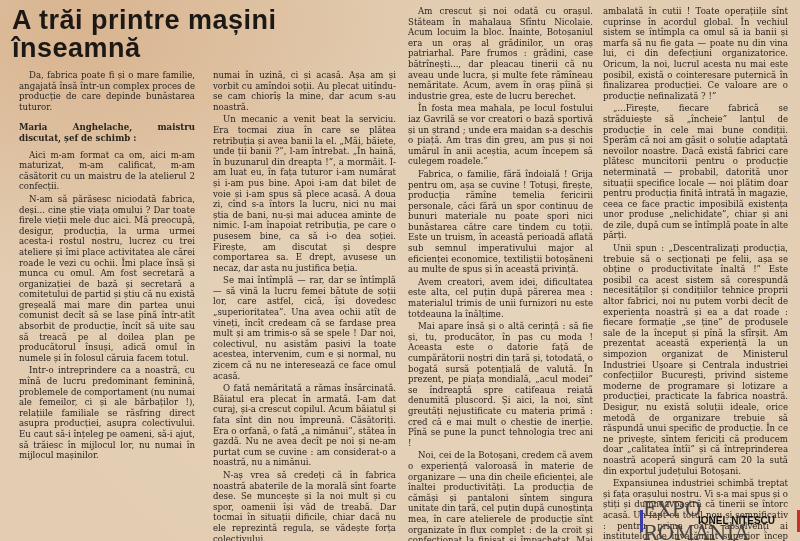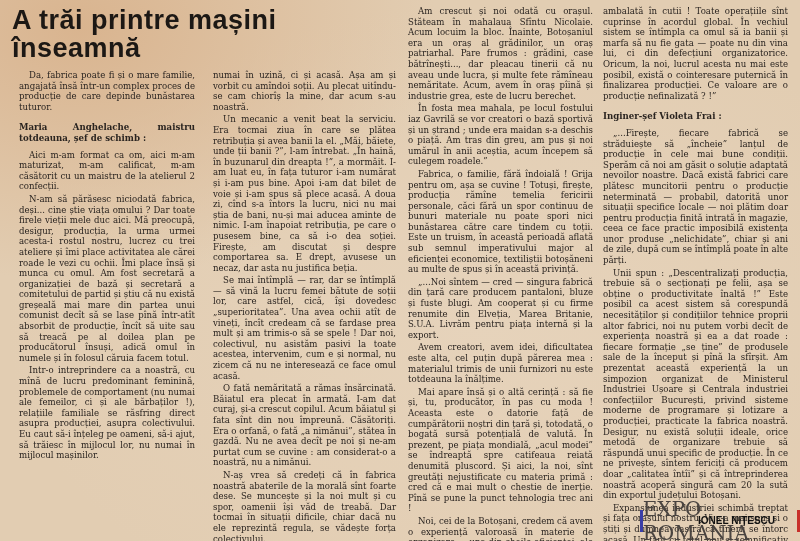--- a/index.html
+++ b/index.html
@@ -39,44 +39,42 @@
 </style>
 </head>
 <body>
 
 <h1 class="headline">
   <span>A trăi printre mașini înseamnă</span><br>
 </h1>
 
 <div class="col" id="col1">
     <p>Da, fabrica poate fi și o mare familie, angajată însă într-un complex proces de producție de care depinde bunăstarea tuturor.</p>
-    <p class="byline">Maria Anghelache, maistru totdeauna, șef de schimb :</p>
+    <p class="byline">Maria Anghelache, maistru discutat, șef de schimb :</p>
     <p>Aici m-am format ca om, aici m-am maturizat, m-am calificat, m-am căsătorit cu un maistru de la atelierul 2 confecții.</p>
     <p>N-am să părăsesc niciodată fabrica, deși... cine știe viața omului ? Dar toate firele vieții mele duc aici. Mă preocupă, desigur, producția, la urma urmei acesta-i rostul nostru, lucrez cu trei ateliere și îmi place activitatea ale cărei roade le vezi cu ochii. Îmi place însă și munca cu omul. Am fost secretară a organizației de bază și secretară a comitetului de partid și știu că nu există greșeală mai mare din partea unui comunist decît să se lase pînă într-atît absorbit de producție, încît să uite sau să treacă pe al doilea plan pe producătorul însuși, adică omul în numele și în folosul căruia facem totul.</p>
     <p>Intr-o intreprindere ca a noastră, cu mînă de lucru predominant feminină, problemele de comportament (nu numai ale femeilor, ci și ale bărbaților !), relațiile familiale se răsfring direct asupra producției, asupra colectivului. Eu caut să-i înțeleg pe oameni, să-i ajut, să trăiesc în mijlocul lor, nu numai în mijlocul mașinilor.</p>
   </div>
 <div class="col" id="col2">
     <p style="text-indent: 0px;">numai în uzină, ci și acasă. Așa am și vorbit cu amîndoi soții. Au plecat uitîndu-se cam chiorîș la mine, dar acum s-au noastră.</p>
     <p>Un mecanic a venit beat la serviciu. Era tocmai ziua în care se plătea retribuția și avea banii la el. „Măi, băiete, unde ții banii ?”, l-am întrebat. „În haină, în buzunarul din dreapta !”, a mormăit. I-am luat eu, în fața tuturor i-am numărat și i-am pus bine. Apoi i-am dat bilet de voie și i-am spus să plece acasă. A doua zi, cînd s-a întors la lucru, nici nu mai știa de bani, nu-și mai aducea aminte de nimic. I-am înapoiat retribuția, pe care o pusesem bine, ca să i-o dea soției. Firește, am discutat și despre comportarea sa. E drept, avusese un necaz, dar asta nu justifica beția.</p>
     <p>Se mai întîmplă — rar, dar se întîmplă — să vină la lucru femei bătute de soții lor, care astfel, cică, își dovedesc „superioritatea”. Una avea ochii atît de vineți, încît credeam că se fardase prea mult și am trimis-o să se spele ! Dar noi, colectivul, nu asistăm pasivi la toate acestea, intervenim, cum e și normal, nu zicem că nu ne interesează ce face omul acasă.</p>
     <p>O fată nemăritată a rămas însărcinată. Băiatul era plecat în armată. I-am dat curaj, și-a crescut copilul. Acum băiatul și fata sînt din nou împreună. Căsătoriți. Era o orfană, o fată „a nimănui”, stătea în gazdă. Nu ne avea decît pe noi și ne-am purtat cum se cuvine : am considerat-o a noastră, nu a nimănui.</p>
     <p>N-aș vrea să credeți că în fabrica noastră abaterile de la morală sînt foarte dese. Se muncește și la noi mult și cu spor, oamenii își văd de treabă. Dar tocmai în situații dificile, chiar dacă nu ele reprezintă regula, se vădește forța colectivului.</p>
   </div>
 <div class="col" id="col3">
     <p>Am crescut și noi odată cu orașul. Stăteam în mahalaua Sfîntu Nicolaie. Acum locuim la bloc. Înainte, Botoșaniul era un oraș al grădinilor, un oraș patriarhal. Pare frumos : grădini, case bătrînești..., dar pleacau tinerii că nu aveau unde lucra, și multe fete rămîneau nemăritate. Acum, avem în oraș pîină și industrie grea, este de lucru berechet.</p>
     <p>În fosta mea mahala, pe locul fostului iaz Gavrilă se vor creatori o bază sportivă și un ștrand ; unde era maidan s-a deschis o piață. Am tras din greu, am pus și noi umărul în anii aceștia, acum începem să culegem roadele.”</p>
     <p>Fabrica, o familie, fără îndoială ! Grija pentru om, așa se cuvine ! Totuși, firește, producția rămîne temelia fericirii personale, căci fără un spor continuu de bunuri materiale nu poate spori nici bunăstarea către care tindem cu toții. Este un truism, în această perioadă aflată sub semnul imperativului major al eficienței economice, textiliștii botoșăneni au multe de spus și în această privință.</p>
-    <p>„...Noi sîntem — cred — singura fabrică din țară care producem pantaloni, bluze și fuste blugi. Am cooperat și cu firme renumite din Elveția, Marea Britanie, S.U.A. Livrăm pentru piața internă și la export.</p>
     <p>Avem creatori, avem idei, dificultatea este alta, cel puțin după părerea mea : materialul trimis de unii furnizori nu este totdeauna la înălțime.</p>
     <p>Mai apare însă și o altă cerință : să fie și, tu, producător, în pas cu moda ! Aceasta este o datorie față de cumpărătorii noștri din țară și, totodată, o bogată sursă potențială de valută. În prezent, pe piața mondială, „acul modei” se îndreaptă spre catifeaua reiată denumită pluscord. Și aici, la noi, sînt greutăți nejustificate cu materia primă : cred că e mai mult o chestie de inerție. Pînă se pune la punct tehnologia trec ani !</p>
     <p>Noi, cei de la Botoșani, credem că avem o experiență valoroasă în materie de organizare — una din cheile eficienței, ale înaltei productivități. La producția de cămăși și pantaloni sîntem singura unitate din țară, cel puțin după cunoștința mea, în care atelierele de producție sînt organizate în flux complet : de la croit și confecționat la finisat și împachetat. Mai pe scurt : de la materia primă la marfa gata</p>
   </div>
 <div class="col" id="col4">
     <p style="text-indent: 0px;">ambalată în cutii ! Toate operațiile sînt cuprinse în acordul global. În vechiul sistem se întîmpla ca omul să ia banii și marfa să nu fie gata — poate nu din vina lui, ci din defecțiuni organizatorice. Oricum, la noi, lucrul acesta nu mai este posibil, există o cointeresare puternică în finalizarea producției. Ce valoare are o producție nefinalizată ? !”</p>
-    <p class="byline">Inginer-șef Violeta Frai :</p>
     <p>„...Firește, fiecare fabrică se străduiește să „încheie” lanțul de producție în cele mai bune condiții. Sperăm că noi am găsit o soluție adaptată nevoilor noastre. Dacă există fabrici care plătesc muncitorii pentru o producție neterminată — probabil, datorită unor situații specifice locale — noi plătim doar pentru producția finită intrată în magazie, ceea ce face practic imposibilă existența unor produse „nelichidate”, chiar și ani de zile, după cum se întîmplă poate în alte părți.</p>
     <p>Unii spun : „Descentralizați producția, trebuie să o secționați pe felii, așa se obține o productivitate înaltă !” Este posibil ca acest sistem să corespundă necesităților și condițiilor tehnice proprii altor fabrici, noi nu putem vorbi decît de experiența noastră și ea a dat roade : fiecare formație „se ține” de produsele sale de la început și pînă la sfîrșit. Am prezentat această experiență la un simpozion organizat de Ministerul Industriei Ușoare și Centrala industriei confecțiilor București, privind sisteme moderne de programare și lotizare a producției, practicate la fabrica noastră. Desigur, nu există soluții ideale, orice metodă de organizare trebuie să răspundă unui specific de producție. În ce ne privește, sîntem fericiți că producem doar „calitatea întîi” și că întreprinderea noastră acoperă singură cam 20 la sută din exportul județului Botoșani.</p>
     <p>Expansiunea industriei schimbă treptat și fața orașului nostru. Vi s-a mai spus și o știți și dumneavoastră că tinerii se întorc acasă. Un fapt cu totul nou și semnificativ : pentru prima oară absolvenți ai institutelor de învățămînt superior încep „să se bată” pentru repartiții la Botoșani.</p>
   </div>
 
 <div class="watermark">
   <span class="bar" style="background:#3b3fa8"></span>
   <span>EXPO ROMÂNIA</span>
   <span class="bar" style="background:#c8302a"></span>
 </div>

